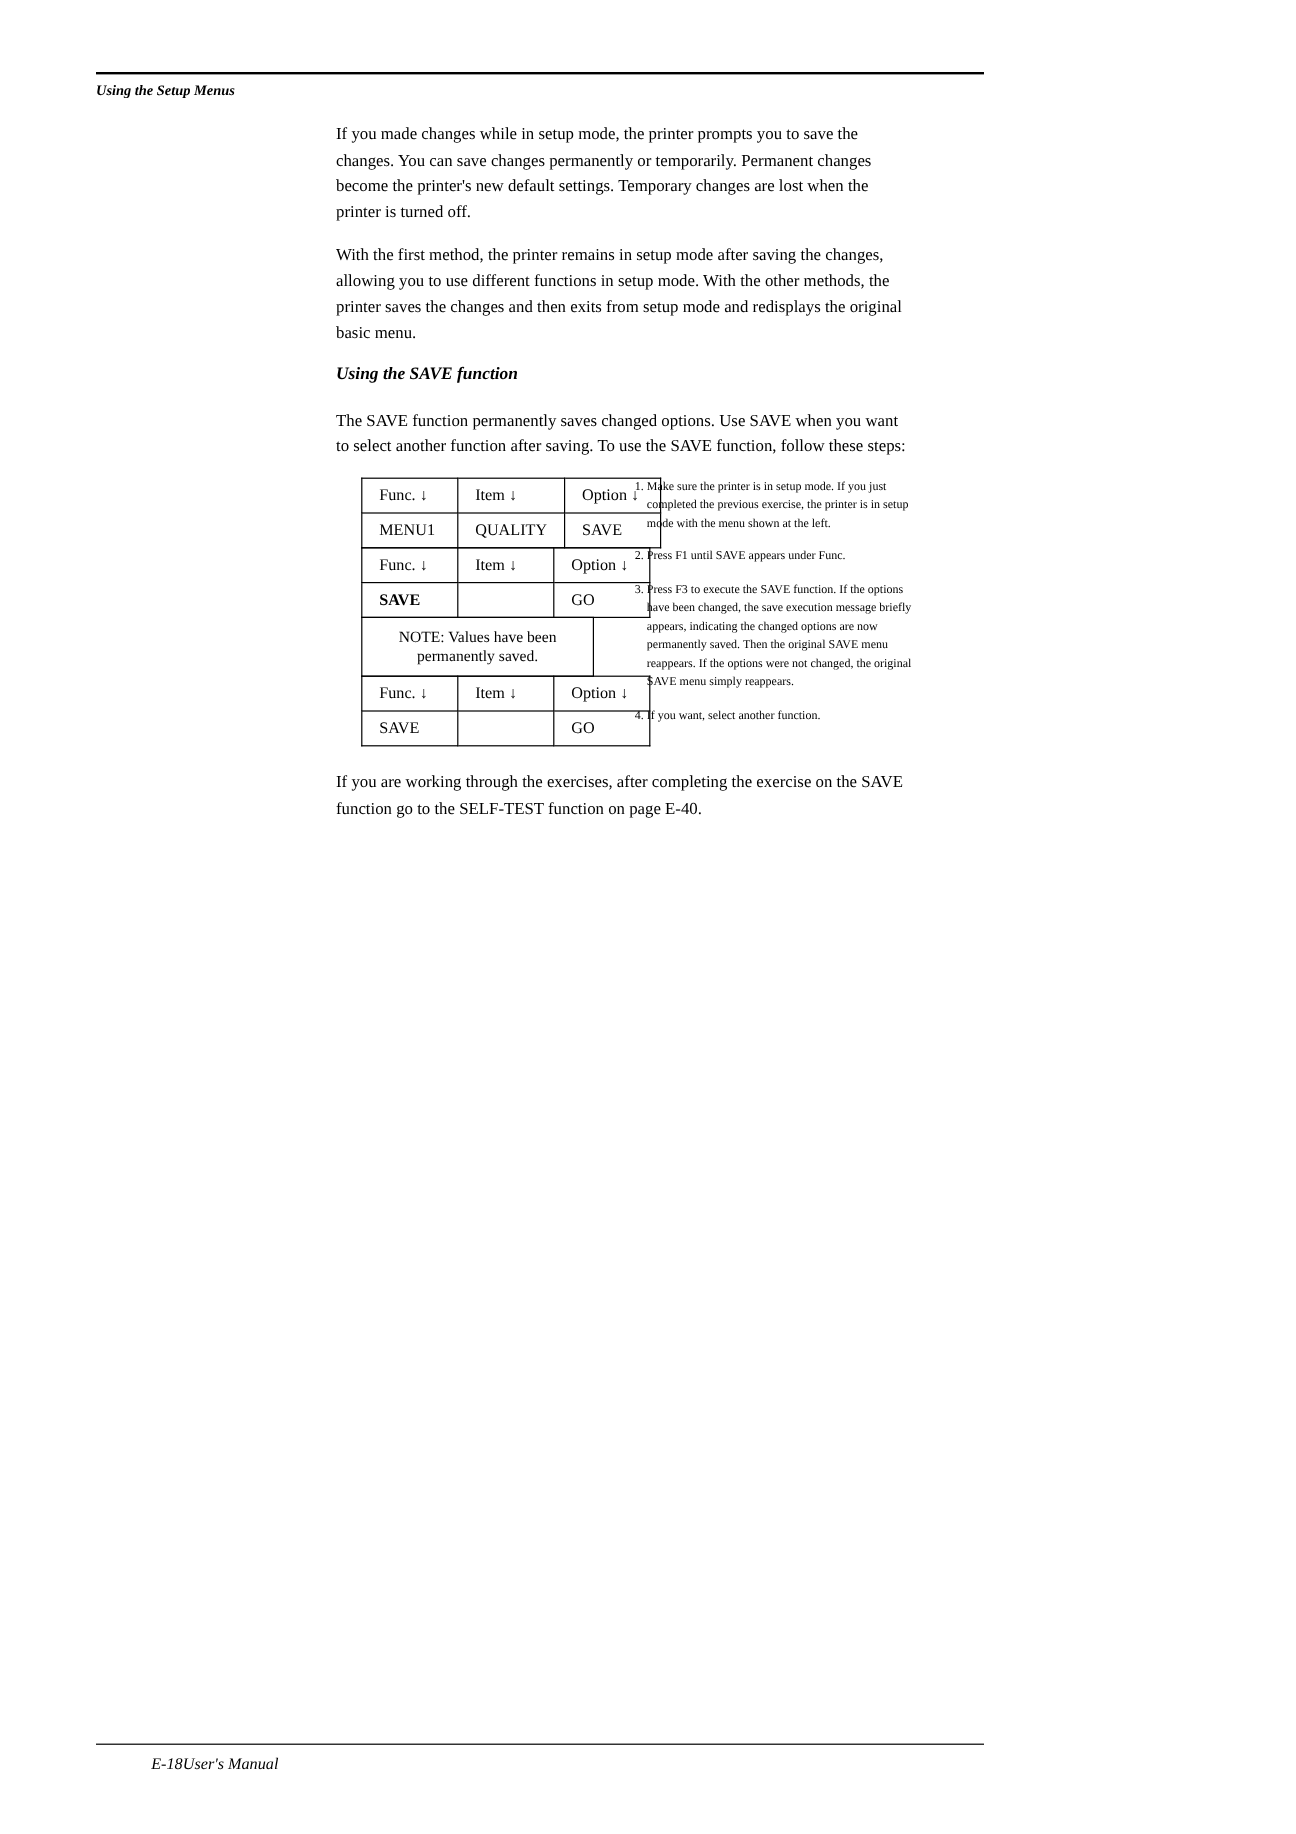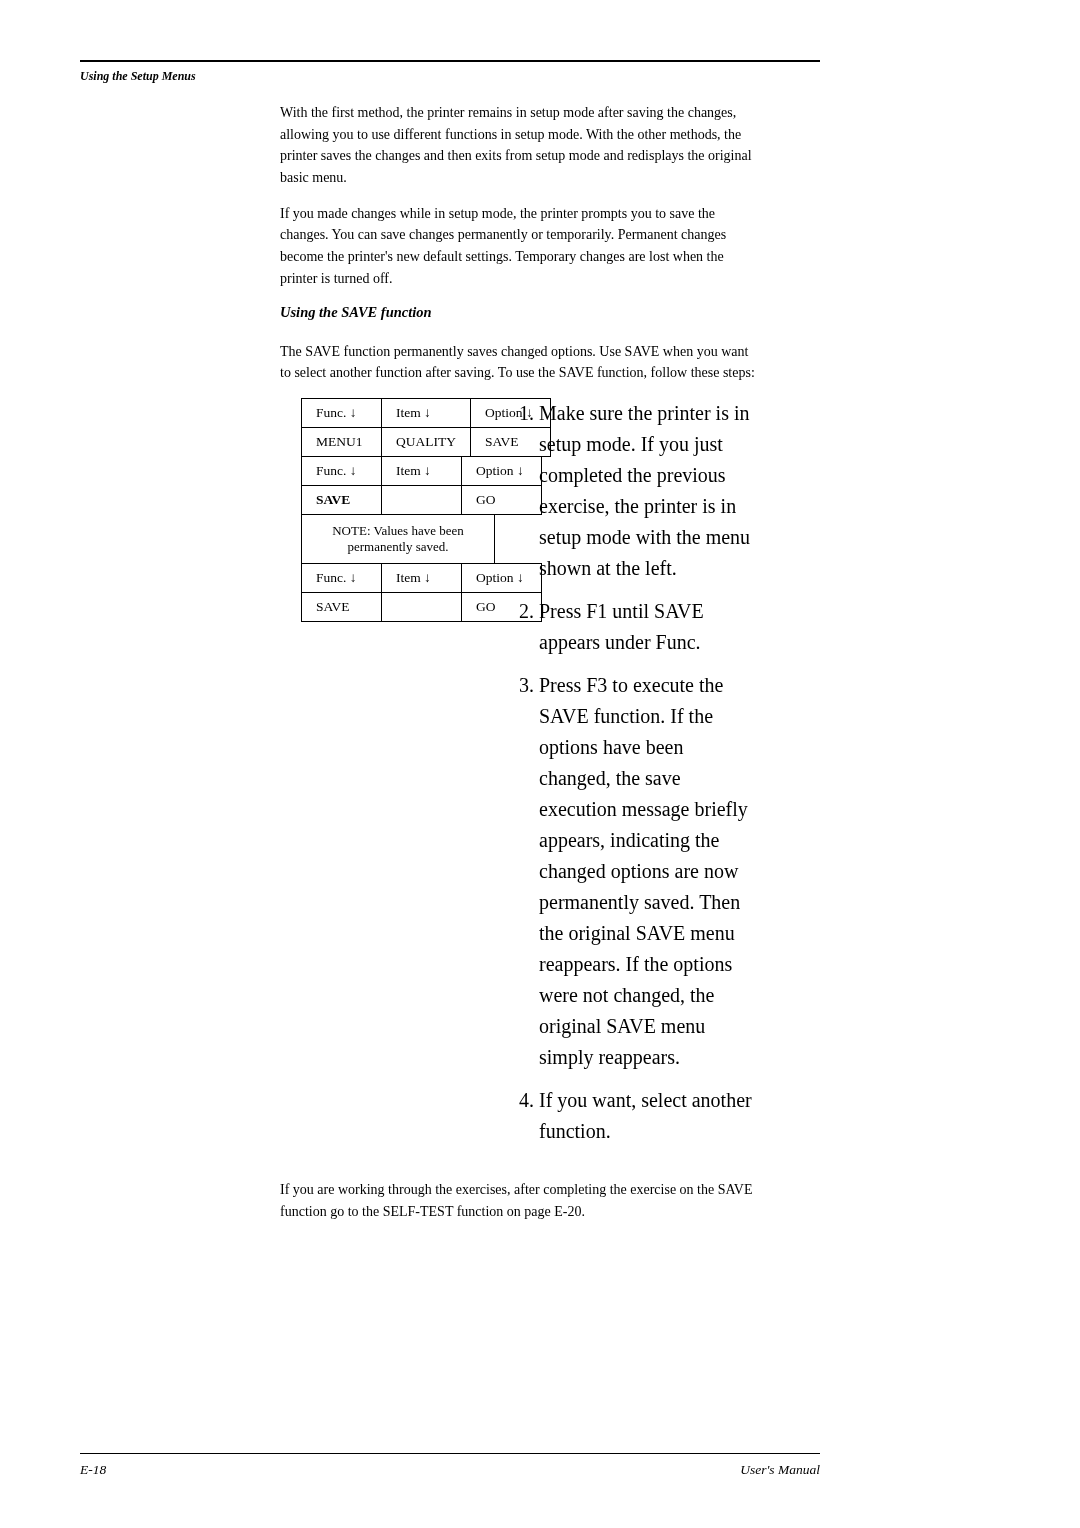--- a/index.html
+++ b/index.html
@@ -71,21 +71,21 @@
       text-align: center;
       margin-top: 0;
       margin-bottom: 0;
     }
     .steps-list {
       margin-left: 18px;
       line-height: 1.55;
     }
     .steps-list li {
       margin-bottom: 12px;
-      font-size: 20px;
+      font-size: 10px;
     }
     .layout-row {
       display: flex;
       flex-direction: row;
       align-items: flex-start;
       margin-bottom: 10px;
     }
     .left-col {
       min-width: 210px;
       max-width: 215px;
@@ -96,23 +96,24 @@
     .right-col {
       flex: 1;
     }
     .footer-rule {
       border: none;
       border-top: 1px solid #000;
       margin-top: 0;
     }
     .footer {
       display: flex;
-      justify-content: space-between;
+      justify-content: flex-start;
       margin-top: 8px;
       font-size: 13.5px;
+      margin-left: 46px;
     }
     .footer-left { font-style: italic; }
     .footer-right { font-style: italic; }
     .bottom-section {
       position: absolute;
       bottom: 50px;
       left: 80px;
       right: 80px;
     }
   </style>
@@ -121,22 +122,22 @@
 
 <div class="page">
 
   <div class="header-section">
     <hr class="header-rule">
     <span class="section-header-label">Using the Setup Menus</span>
   </div>
 
   <div class="main-content">
 
+    <p class="para">If you made changes while in setup mode, the printer prompts you to save the changes. You can save changes permanently or temporarily. Permanent changes become the printer's new default settings. Temporary changes are lost when the printer is turned off.</p>
     <p class="para">With the first method, the printer remains in setup mode after saving the changes, allowing you to use different functions in setup mode. With the other methods, the printer saves the changes and then exits from setup mode and redisplays the original basic menu.</p>
-    <p class="para">If you made changes while in setup mode, the printer prompts you to save the changes. You can save changes permanently or temporarily. Permanent changes become the printer's new default settings. Temporary changes are lost when the printer is turned off.</p>
 
     <p class="subheading">Using the SAVE function</p>
 
     <p class="para">The SAVE function permanently saves changed options. Use SAVE when you want to select another function after saving. To use the SAVE function, follow these steps:</p>
 
     <div class="layout-row">
 
       <div class="left-col">
 
         <table class="display-table">
@@ -193,21 +194,21 @@
       <div class="right-col">
         <ol class="steps-list">
           <li>Make sure the printer is in setup mode. If you just completed the previous exercise, the printer is in setup mode with the menu shown at the left.</li>
           <li>Press F1 until SAVE appears under Func.</li>
           <li>Press F3 to execute the SAVE function. If the options have been changed, the save execution message briefly appears, indicating the changed options are now permanently saved. Then the original SAVE menu reappears. If the options were not changed, the original SAVE menu simply reappears.</li>
           <li>If you want, select another function.</li>
         </ol>
       </div>
     </div>
 
-    <p class="para" style="margin-top: 10px;">If you are working through the exercises, after completing the exercise on the SAVE function go to the SELF-TEST function on page E-20.</p>
+    <p class="para" style="margin-top: 10px;">If you are working through the exercises, after completing the exercise on the SAVE function go to the SELF-TEST function on page E-40.</p>
 
   </div>
 
   <div class="bottom-section">
     <hr class="footer-rule">
     <div class="footer">
       <span class="footer-left">E-18</span>
       <span class="footer-right">User's Manual</span>
     </div>
   </div>

